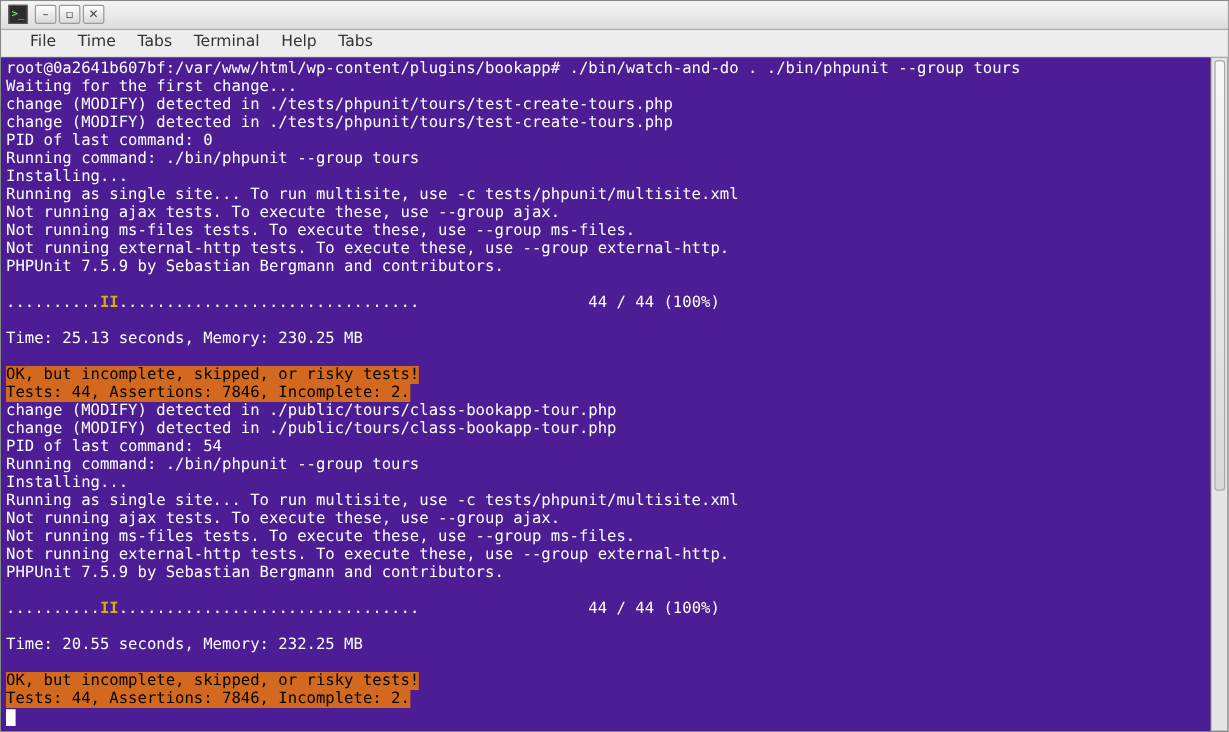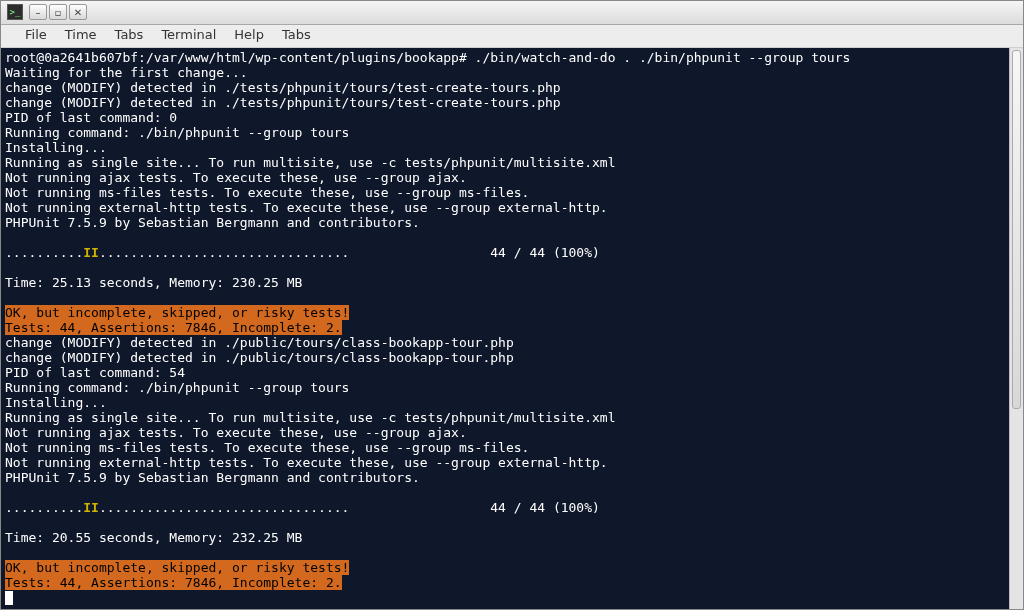--- a/index.html
+++ b/index.html
@@ -7,21 +7,21 @@
   .window { width: 1024px; height: 610px; display: flex; flex-direction: column; border: 1px solid #888; background: #ededed; }
   .titlebar { height: 24px; background: linear-gradient(to bottom, #f5f5f5, #dcdcdc); display: flex; align-items: center; border-bottom: 1px solid #a8a8a8; font-size: 12px; }
   .titlebar .app-icon { width: 16px; height: 16px; margin: 0 6px; background: #2c2c2c; border: 1px solid #555; display: inline-flex; align-items: center; justify-content: center; }
   .titlebar .app-icon span { color: #8f8; font-family: monospace; font-size: 9px; line-height: 1; }
   .titlebar .title { flex: 1; text-align: center; font-weight: bold; color: #333; }
   .titlebar .win-controls { display: flex; gap: 2px; margin-right: 3px; }
   .titlebar .win-btn { width: 18px; height: 16px; border: 1px solid #999; background: linear-gradient(to bottom,#fefefe,#d8d8d8); border-radius: 2px; display:flex; align-items:center; justify-content:center; font-size:10px; color:#444; cursor:pointer; }
   .menubar { height: 24px; background: #ededed; display:flex; align-items:flex-start; padding: 0 16px; gap: 2px; border-bottom: 1px solid #cfcfcf; font-size: 13px; color:#333; }
   .menubar .menu-item { padding: 2px 8px; cursor:pointer; border-radius:2px; }
   .terminal-wrap { flex:1; display:flex; background:#000; }
-  .terminal { flex:1; background:#0f172a; color:#fff; font-family: "DejaVu Sans Mono","Liberation Mono",monospace; font-size: 13px; line-height: 15px; padding: 2px 4px 4px 4px; white-space: pre; overflow:hidden; }
+  .terminal { flex:1; background:#4c1d95; color:#fff; font-family: "DejaVu Sans Mono","Liberation Mono",monospace; font-size: 13px; line-height: 15px; padding: 2px 4px 4px 4px; white-space: pre; overflow:hidden; }
   .scrollbar { width:14px; background:#e4e4e4; border-left:1px solid #bcbcbc; position:relative; }
   .scrollbar .thumb { position:absolute; left:2px; right:2px; top:2px; height:64%; background:linear-gradient(to bottom,#f7f7f7,#d8d8d8); border:1px solid #aaa; border-radius:3px; }
   .hl { background:#d2691e; color:#000; }
   .yl { color:#d2b400; font-weight:bold; }
   .cursor { display:inline-block; width:8px; height:14px; background:#fff; vertical-align:bottom; }
 </style>
 </head>
 <body>
 
 <div class="window">

